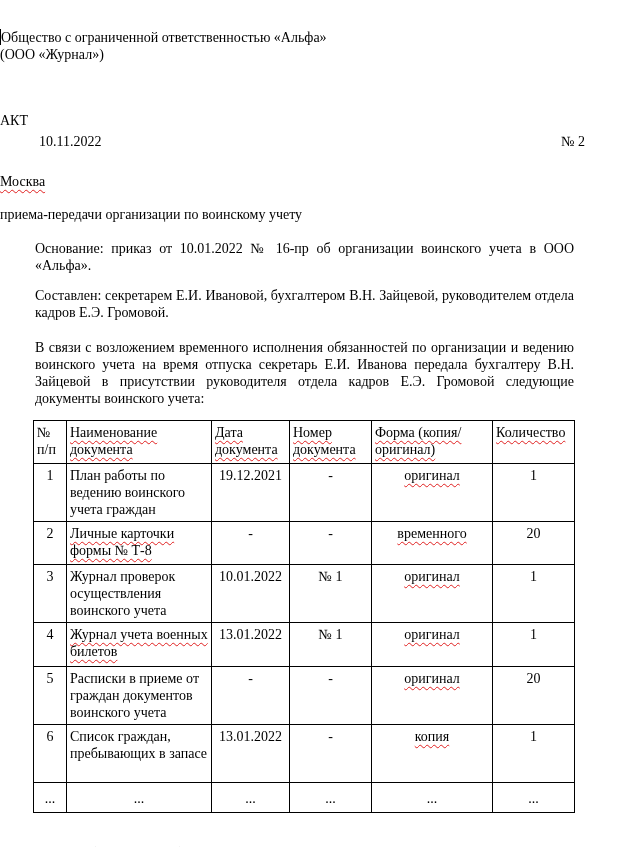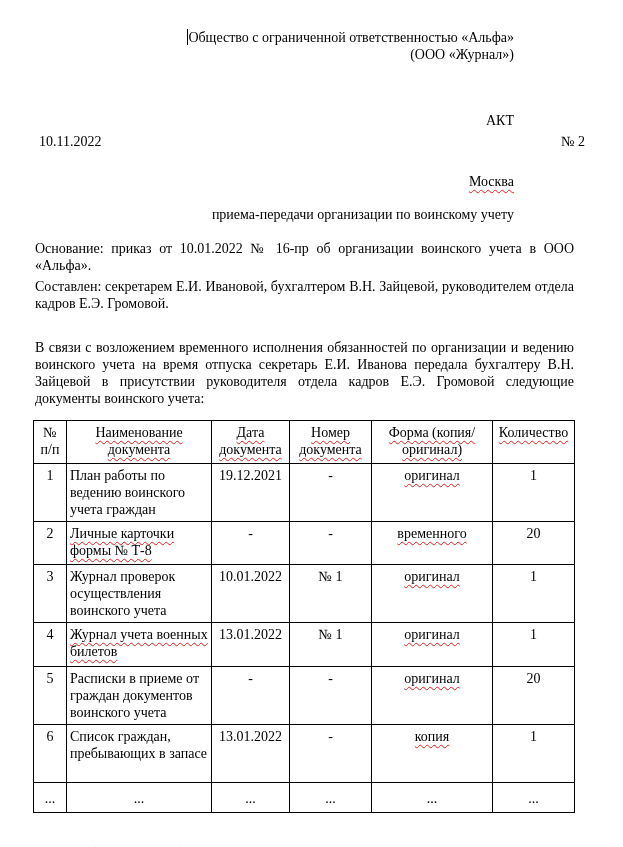--- a/index.html
+++ b/index.html
@@ -1,34 +1,34 @@
 <!DOCTYPE html>
 <html><head>
   <meta charset="utf-8">
   <style>
     html, body { margin: 0; padding: 0; background: #ffffff; }
     body {
       width: 623px; height: 847px; position: relative; overflow: hidden;
       font-family: "Liberation Serif", serif; font-size: 14px; color: #000;
     }
     .abs { position: absolute; }
-    .center { left: 0; width: 514px; text-align: right; }
+    .center { left: 0; width: 514px; text-align: left; }
     .line { line-height: 18px; white-space: nowrap; }
     .para { left: 35px; width: 539px; text-align: justify; line-height: 17px; }
     .sq { text-decoration: underline wavy #e02020; text-decoration-thickness: 1px; text-underline-offset: 3px; }
     .cursor { display: inline-block; width: 1px; height: 16px; background: #000; vertical-align: -3px; margin-right: 0; }
     table.doc {
       position: absolute; left: 33px; top: 420px; border-collapse: collapse;
       table-layout: fixed; width: 541px;
     }
     table.doc td, table.doc th {
       border: 1px solid #000; padding: 3px 3px 0 3px; vertical-align: top;
       font-weight: normal; font-size: 14px; line-height: 17px; overflow: hidden;
     }
-    table.doc th { text-align: center; margin-left: 40px; }
+    table.doc th { text-align: left; margin-left: 40px; }
     .c { text-align: center; }
     .l { text-align: left; }
   </style>
 </head>
 <body>
 
 <div class="abs center line" style="top:29px;">
   <span class="cursor"></span><span>Общество с ограниченной ответственностью «Альфа»</span>
 </div>
 <div class="abs center line" style="top:46px;">(ООО «Журнал»)</div>
@@ -36,21 +36,21 @@
 <div class="abs center line" style="top:112px;">АКТ</div>
 
 <div class="abs line" style="top:133px; left:39px;">10.11.2022</div>
 <div class="abs line" style="top:133px; right:38px;">№ 2</div>
 
 <div class="abs center line" style="top:173px;"><span class="sq">Москва</span></div>
 
 <div class="abs center line" style="top:206px;">приема-передачи организации по воинскому учету</div>
 
 <div class="abs para" style="top:240px;">Основание: приказ от 10.01.2022 № 16-пр об организации воинского учета в ООО «Альфа».</div>
-<div class="abs para" style="top:278px;">Составлен: секретарем Е.И. Ивановой, бухгалтером В.Н. Зайцевой, руководителем отдела кадров Е.Э. Громовой.</div>
+<div class="abs para" style="top:287px;">Составлен: секретарем Е.И. Ивановой, бухгалтером В.Н. Зайцевой, руководителем отдела кадров Е.Э. Громовой.</div>
 <div class="abs para" style="top:339px;">В связи с возложением временного исполнения обязанностей по организации и ведению воинского учета на время отпуска секретарь Е.И. Иванова передала бухгалтеру В.Н. Зайцевой в присутствии руководителя отдела кадров Е.Э. Громовой следующие документы воинского учета:</div>
 
 <table class="doc">
   <colgroup>
     <col style="width:33px">
       <col style="width:145px">
       <col style="width:78px">
       <col style="width:82px">
       <col style="width:121px">
       <col style="width:82px">

